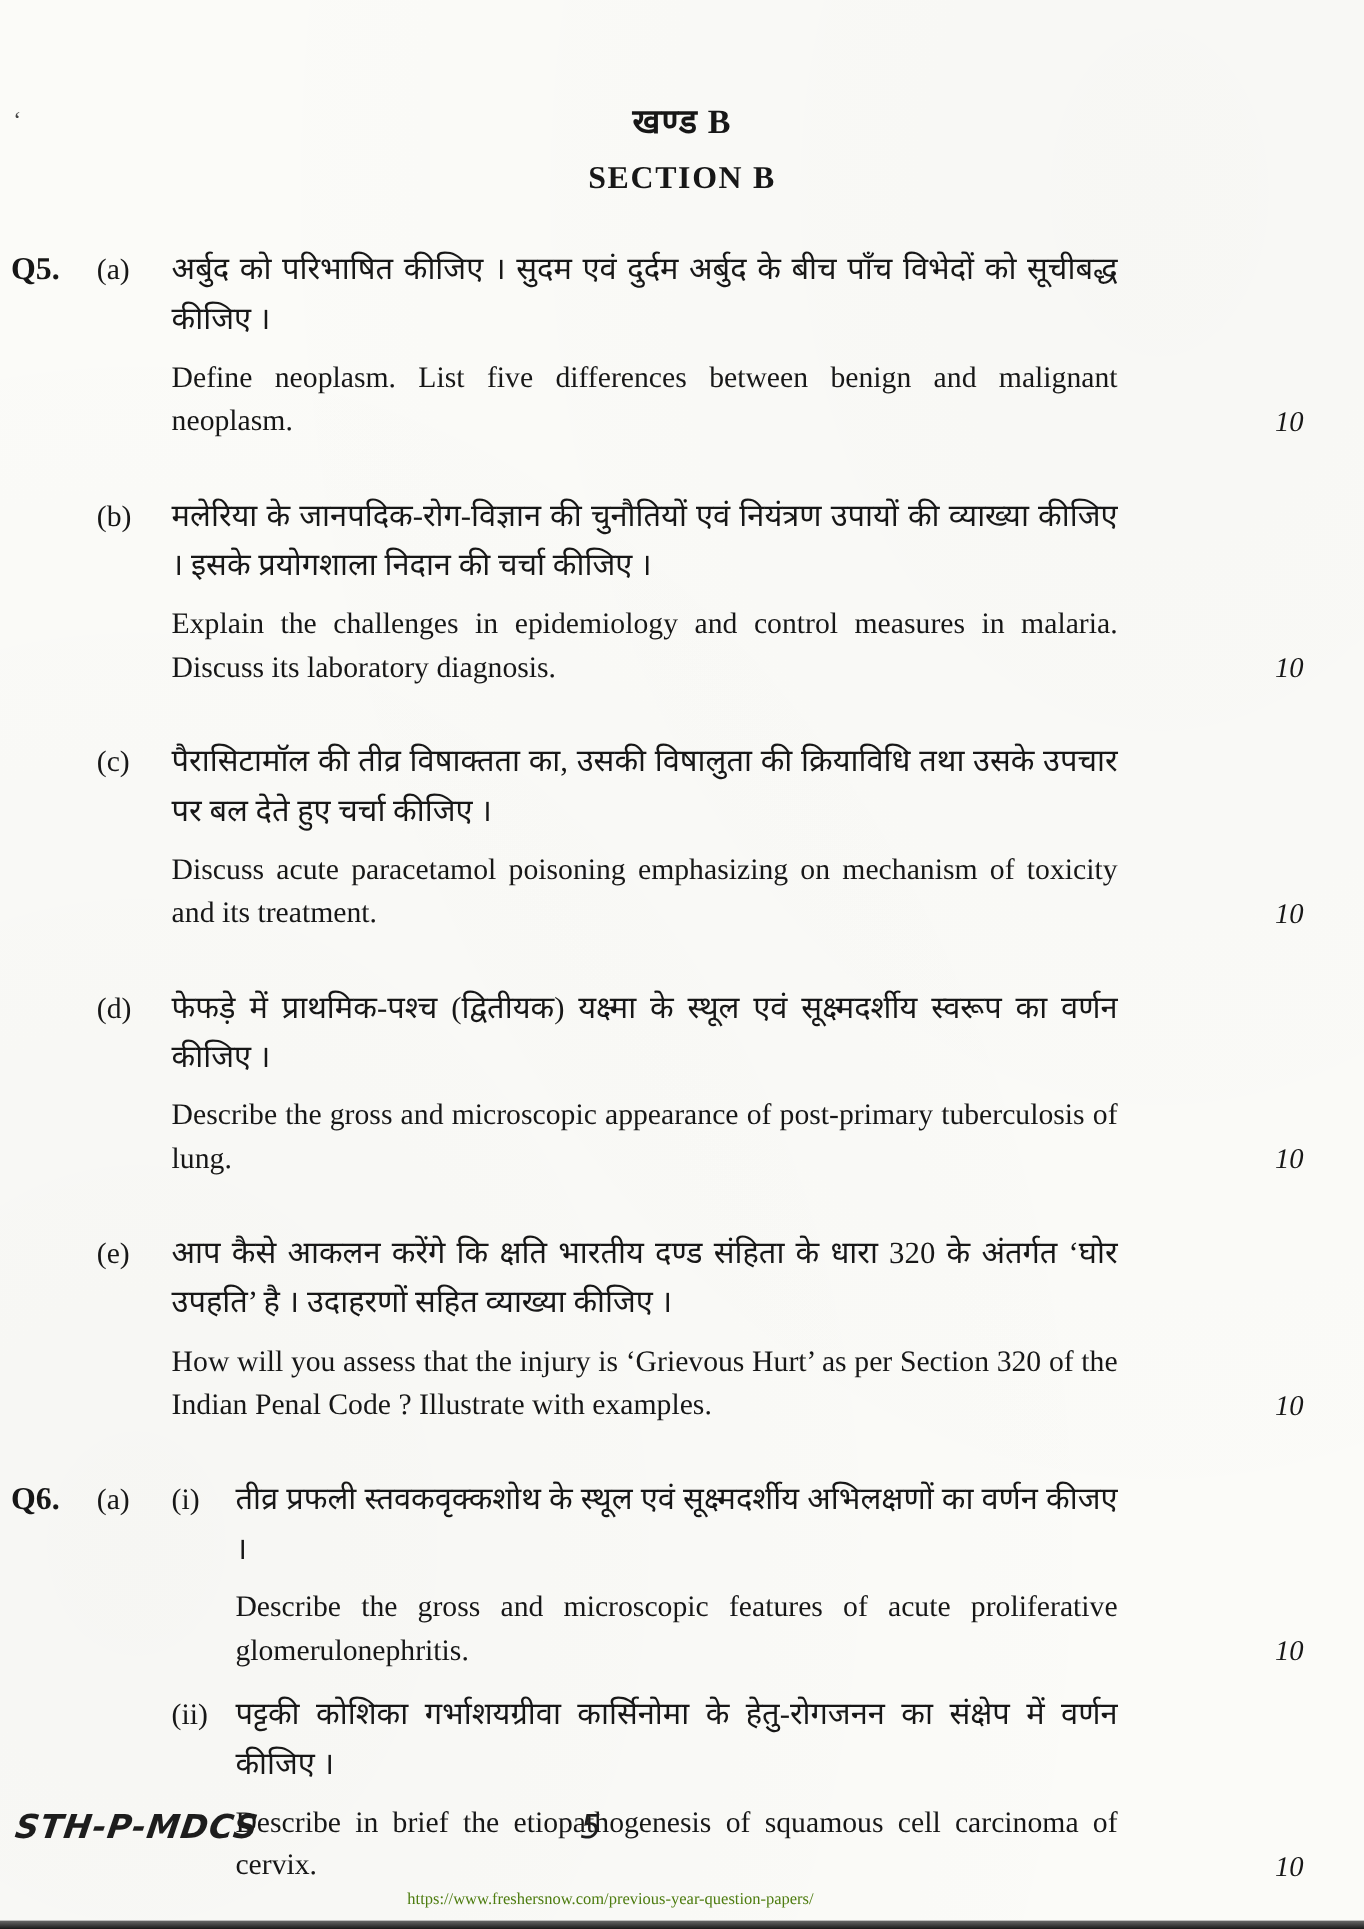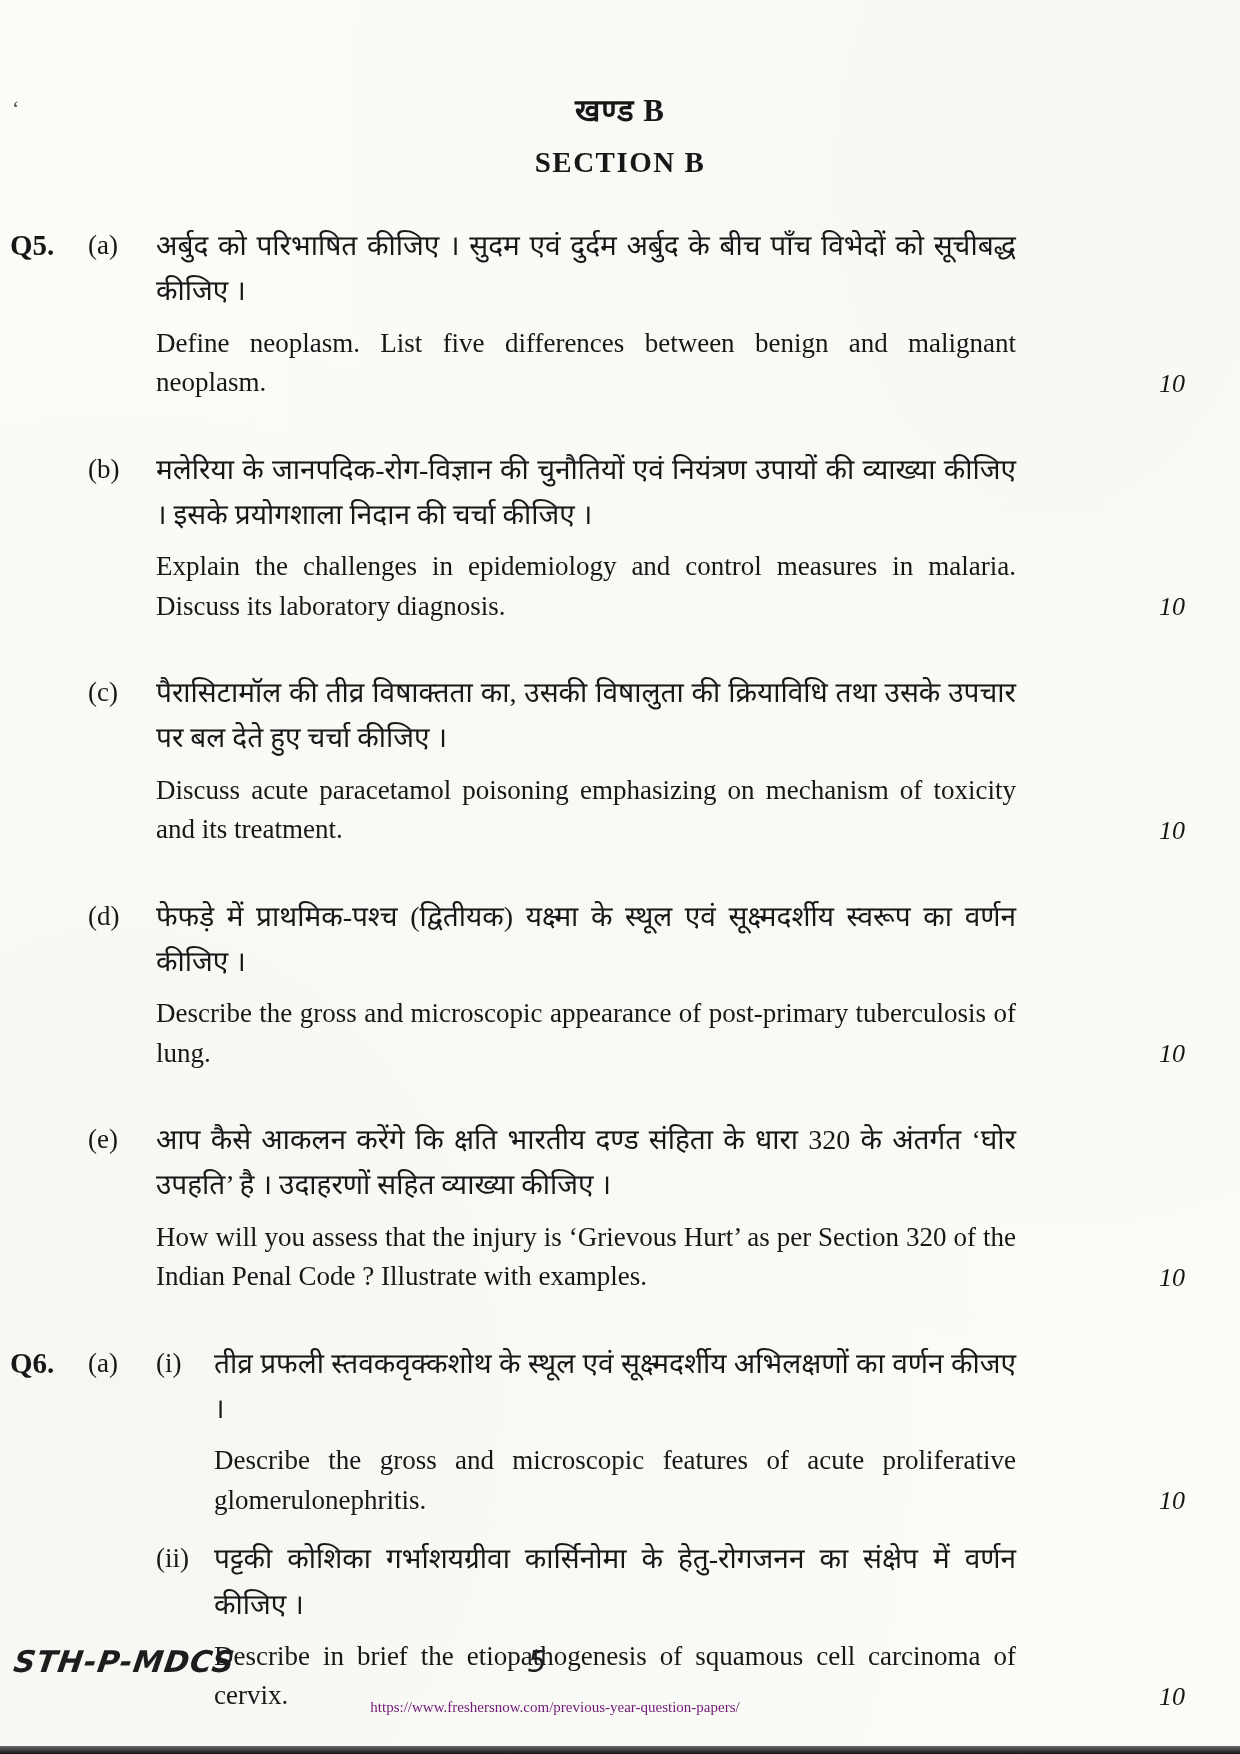--- a/index.html
+++ b/index.html
@@ -109,25 +109,25 @@
     left: 0; top: 0;
     width: 1074px;
     text-align: center;
     font-size: 30px;
     font-style: italic;
     font-family: "DejaVu Sans", sans-serif;
     color: #1d1d1d;
   }
   .source-url {
     position: absolute;
-    left: 0; top: 55px;
+    left: 0; top: 75px;
     width: 1110px;
     text-align: center;
     font-size: 15px;
-    color: #701a75;
+    color: #4d7c0f;
   }
   .bottom-bar {
     position: absolute;
     left: 0; right: 0; bottom: 0;
     height: 8px;
     background: linear-gradient(#6a6a6a, #151515);
   }
 </style>
 </head>
 <body>

